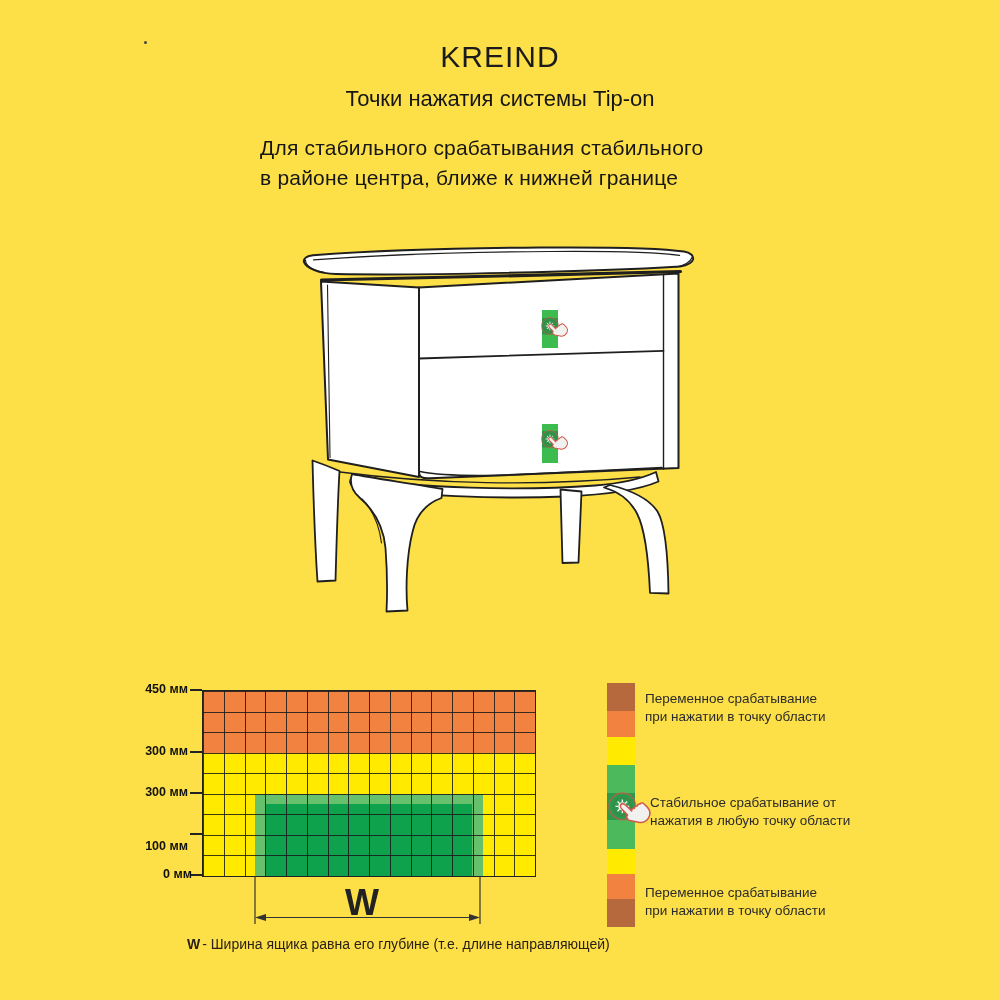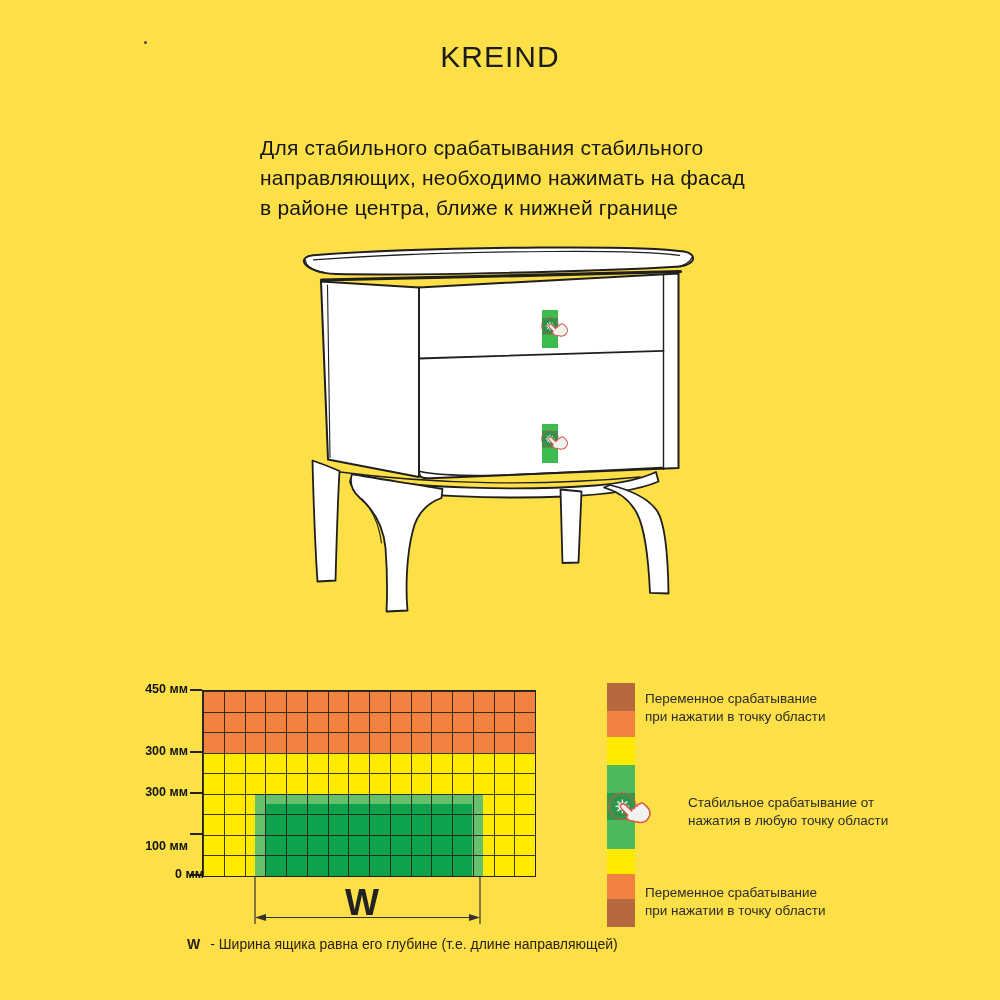--- a/index.html
+++ b/index.html
@@ -20,39 +20,39 @@
   .grid-overlay{position:absolute;left:0;top:0;right:0;bottom:0;
     background-image:
       repeating-linear-gradient(to right, rgba(25,25,25,.85) 0 1px, transparent 1px 20.75px),
       repeating-linear-gradient(to bottom, rgba(25,25,25,.85) 0 1px, transparent 1px 20.56px);
   }
   .ytick{width:12px;height:2px;background:#222;}
   .ylab{width:80px;text-align:right;font-size:12.5px;color:#111;font-weight:bold;}
   .dim-label{width:90px;text-align:center;font-size:36px;font-weight:700;color:#222;}
   .footnote{left:187px;top:936px;font-size:14px;color:#2a2018;}
   .footnote b{font-weight:700;}
-  .footnote span{margin-left:10px;}
+  .footnote span{margin-left:2px;}
 
   
   .legend-bar{left:607px;top:683px;width:28px;height:244px;display:flex;flex-direction:column;}
   .legend-bar>div{width:100%;}
   .legend-text{font-size:13.5px;line-height:17.5px;color:#2b2b2b;}
 </style>
 </head>
 <body>
 
 <div class="sheet">
 
   <div class="abs speck"></div>
 
   <div class="abs brand">KREIND</div>
+  <div class="abs subtitle">Точки нажатия системы Tip-on</div>
 
   <div class="abs desc">
     <div>Для стабильного срабатывания стабильного</div>
-    <div>направляющих, необходимо нажимать на фасад</div>
     <div>в районе центра, ближе к нижней границе</div>
   </div>
 
   <svg class="abs-full" viewBox="0 0 1000 1000">
     <defs>
       <symbol id="tap-hand" viewBox="0 0 44 44">
         <circle cx="13" cy="13" r="11.3" fill="none" stroke-width="1.3" opacity="0.75" stroke="#CC5848"></circle>
         <circle cx="13" cy="13" r="7.6" fill="none" stroke-width="1.6" opacity="0.9" stroke="#3A8A4A"></circle>
         <circle cx="13" cy="13" r="3.4" fill="#ffffff"></circle>
         <g stroke="#ffffff" stroke-width="1.1">
@@ -123,21 +123,21 @@
 
   <div class="abs ytick" style="left:190px;top:689px"></div>
   <div class="abs ytick" style="left:190px;top:750.7px"></div>
   <div class="abs ytick" style="left:190px;top:791.8px"></div>
   <div class="abs ytick" style="left:190px;top:832.6px"></div>
   <div class="abs ytick" style="left:190px;top:873.9px"></div>
   <div class="abs ylab" style="left:108px;top:682px">450 мм</div>
   <div class="abs ylab" style="left:108px;top:743.7px">300 мм</div>
   <div class="abs ylab" style="left:108px;top:784.8px">300 мм</div>
   <div class="abs ylab" style="left:108px;top:839px">100 мм</div>
-  <div class="abs ylab" style="left:124px;top:867px">0 мм</div>
+  <div class="abs ylab" style="left:112px;top:867px">0 мм</div>
 
   <svg class="abs" style="left:240px;top:876px;width:260px;height:55px" viewBox="0 0 260 55">
     <line x1="15" y1="0" x2="15" y2="48" stroke="#333" stroke-width="1.2"></line>
     <line x1="240" y1="0" x2="240" y2="48" stroke="#333" stroke-width="1.2"></line>
     <line x1="19" y1="41.5" x2="236" y2="41.5" stroke="#333" stroke-width="1.2"></line>
     <polygon points="15,41.5 26,38 26,45" fill="#333"></polygon>
     <polygon points="240,41.5 229,38 229,45" fill="#333"></polygon>
   </svg>
   <div class="abs dim-label" style="left:317px;top:882px">W</div>
 
@@ -154,21 +154,21 @@
   </div>
   <div class="abs" style="left: 607px; top: 793px; width: 28px; height: 27px; background: rgb(43, 154, 77);"></div>
   <svg class="abs" style="left:606.6px;top:790.6px;width:52px;height:52px" viewBox="0 0 44 44">
     <use href="#tap-hand" x="0" y="0" width="44" height="44"></use>
   </svg>
 
   <div class="abs legend-text" style="left:645px;top:690px">
     <div>Переменное срабатывание</div>
     <div>при нажатии в точку области</div>
   </div>
-  <div class="abs legend-text" style="left:688px;top:794px">
+  <div class="abs legend-text" style="left:650px;top:794px">
     <div>Стабильное срабатывание от</div>
     <div>нажатия в любую точку области</div>
   </div>
   <div class="abs legend-text" style="left:645px;top:884px">
     <div>Переменное срабатывание</div>
     <div>при нажатии в точку области</div>
   </div>
 
 </div>
 

